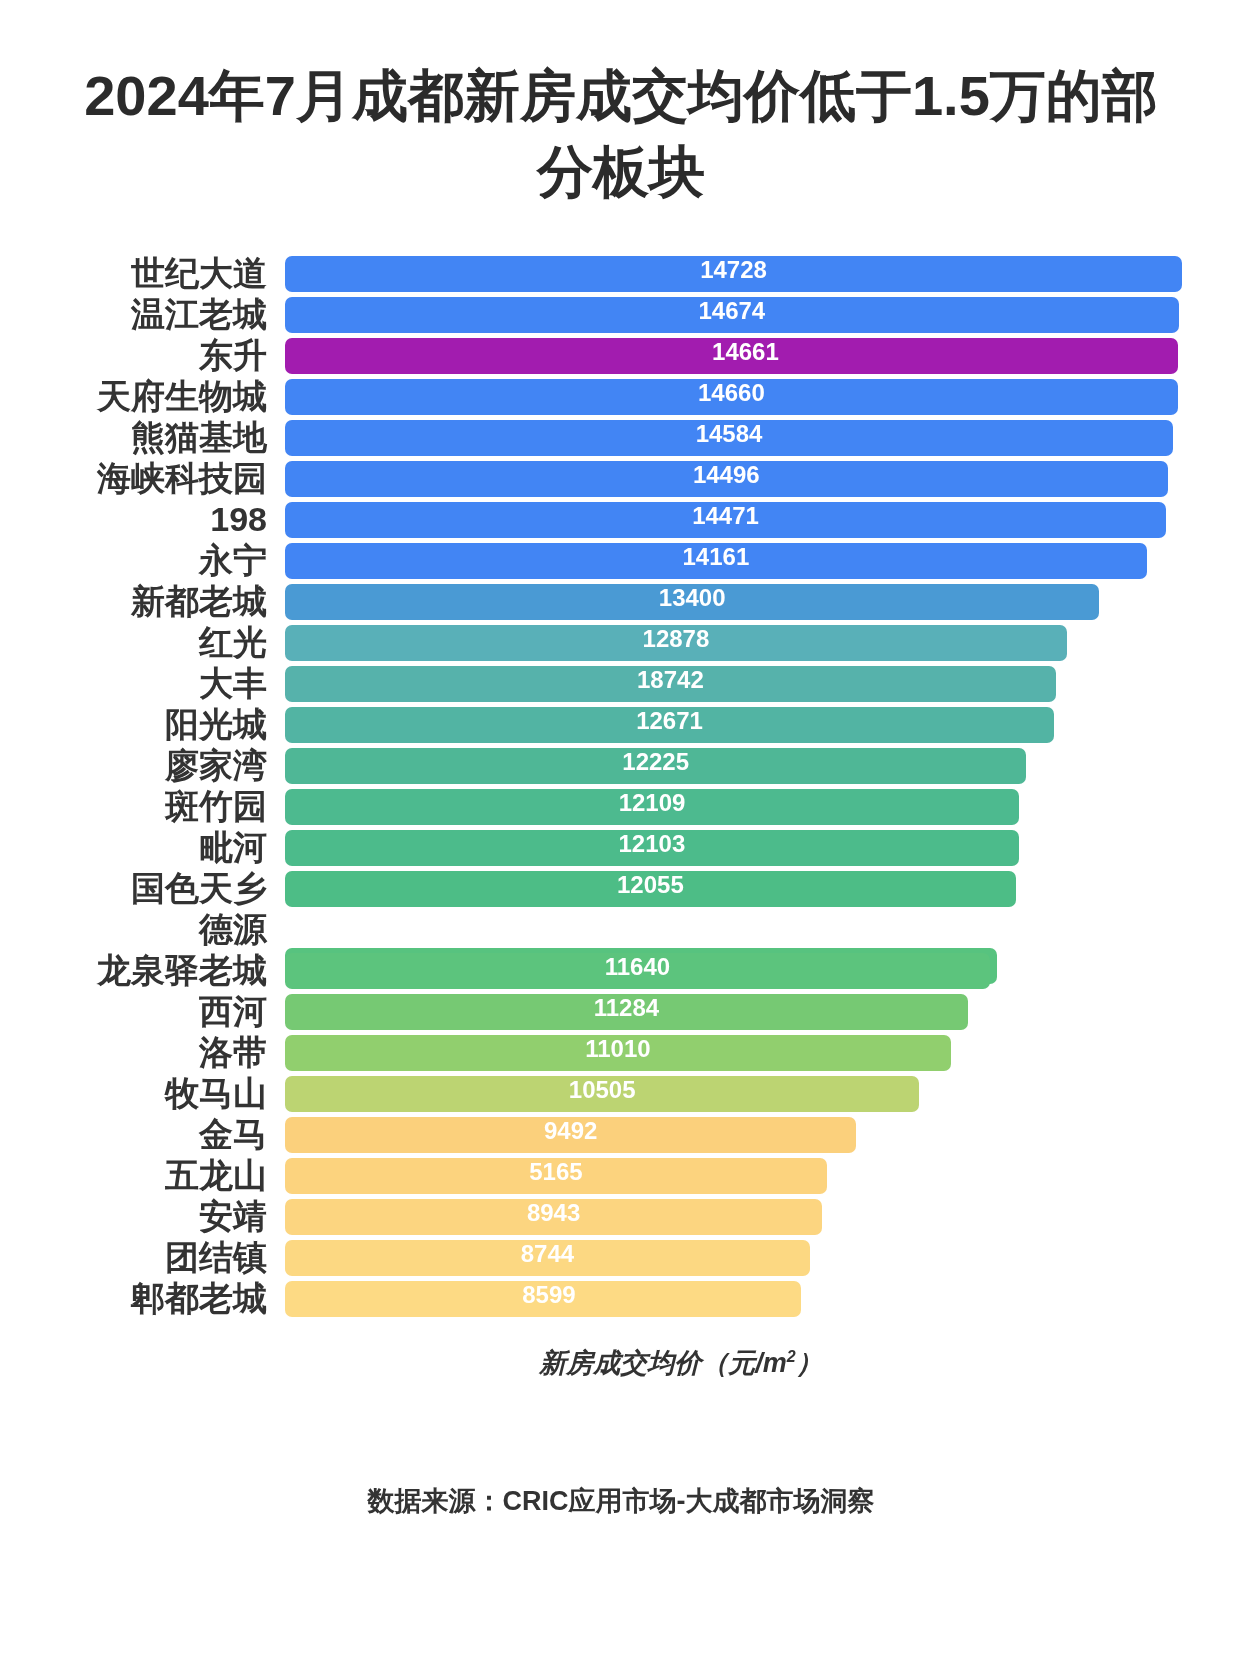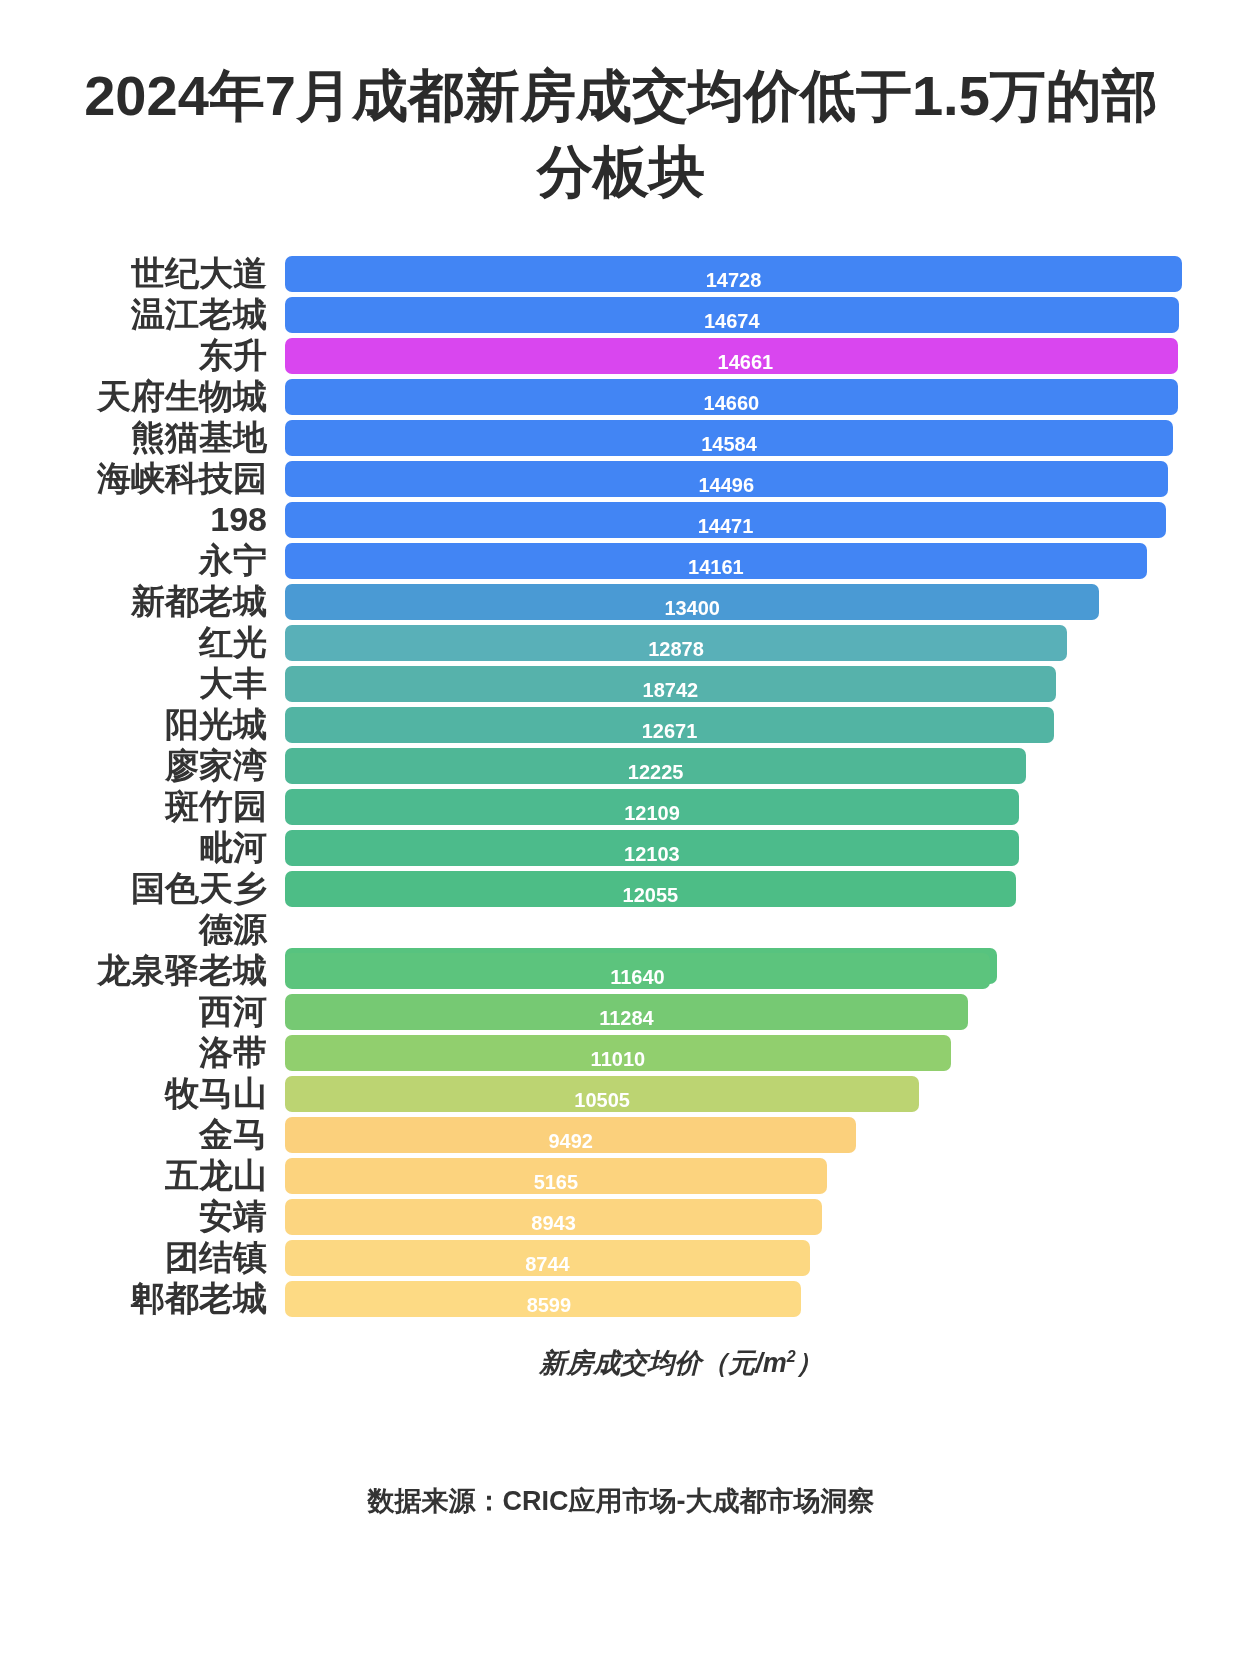--- a/index.html
+++ b/index.html
@@ -55,24 +55,24 @@
   }
   .bar-wrap {
     flex: 1;
     position: relative;
     height: 36px;
   }
   .bar {
     height: 36px;
     border-radius: 7px;
     display: flex;
-    align-items: flex-end;
+    align-items: flex-start;
     justify-content: center;
     color: #ffffff;
-    font-size: 20px;
+    font-size: 24px;
     font-weight: bold;
     box-sizing: border-box;
   }
   .axis-label {
     text-align: center;
     font-size: 27px;
     font-weight: bold;
     color: #333333;
     margin-top: 26px;
     padding-left: 120px;
@@ -110,21 +110,21 @@
         <div class="cat">温江老城</div>
         <div class="bar-wrap">
           <div class="bar" style="width: 99.6256%; background: rgb(66, 133, 244);">
             <span>14674</span>
           </div>
         </div>
       </div>
       <div class="row">
         <div class="cat">东升</div>
         <div class="bar-wrap">
-          <div class="bar" style="width: 99.5354%; background: #d946ef; padding-left: 28px;">
+          <div class="bar" style="width: 99.5354%; background: #a21caf; padding-left: 28px;">
             <span>14661</span>
           </div>
         </div>
       </div>
       <div class="row">
         <div class="cat">天府生物城</div>
         <div class="bar-wrap">
           <div class="bar" style="width: 99.5285%; background: rgb(66, 133, 244);">
             <span>14660</span>
           </div>

